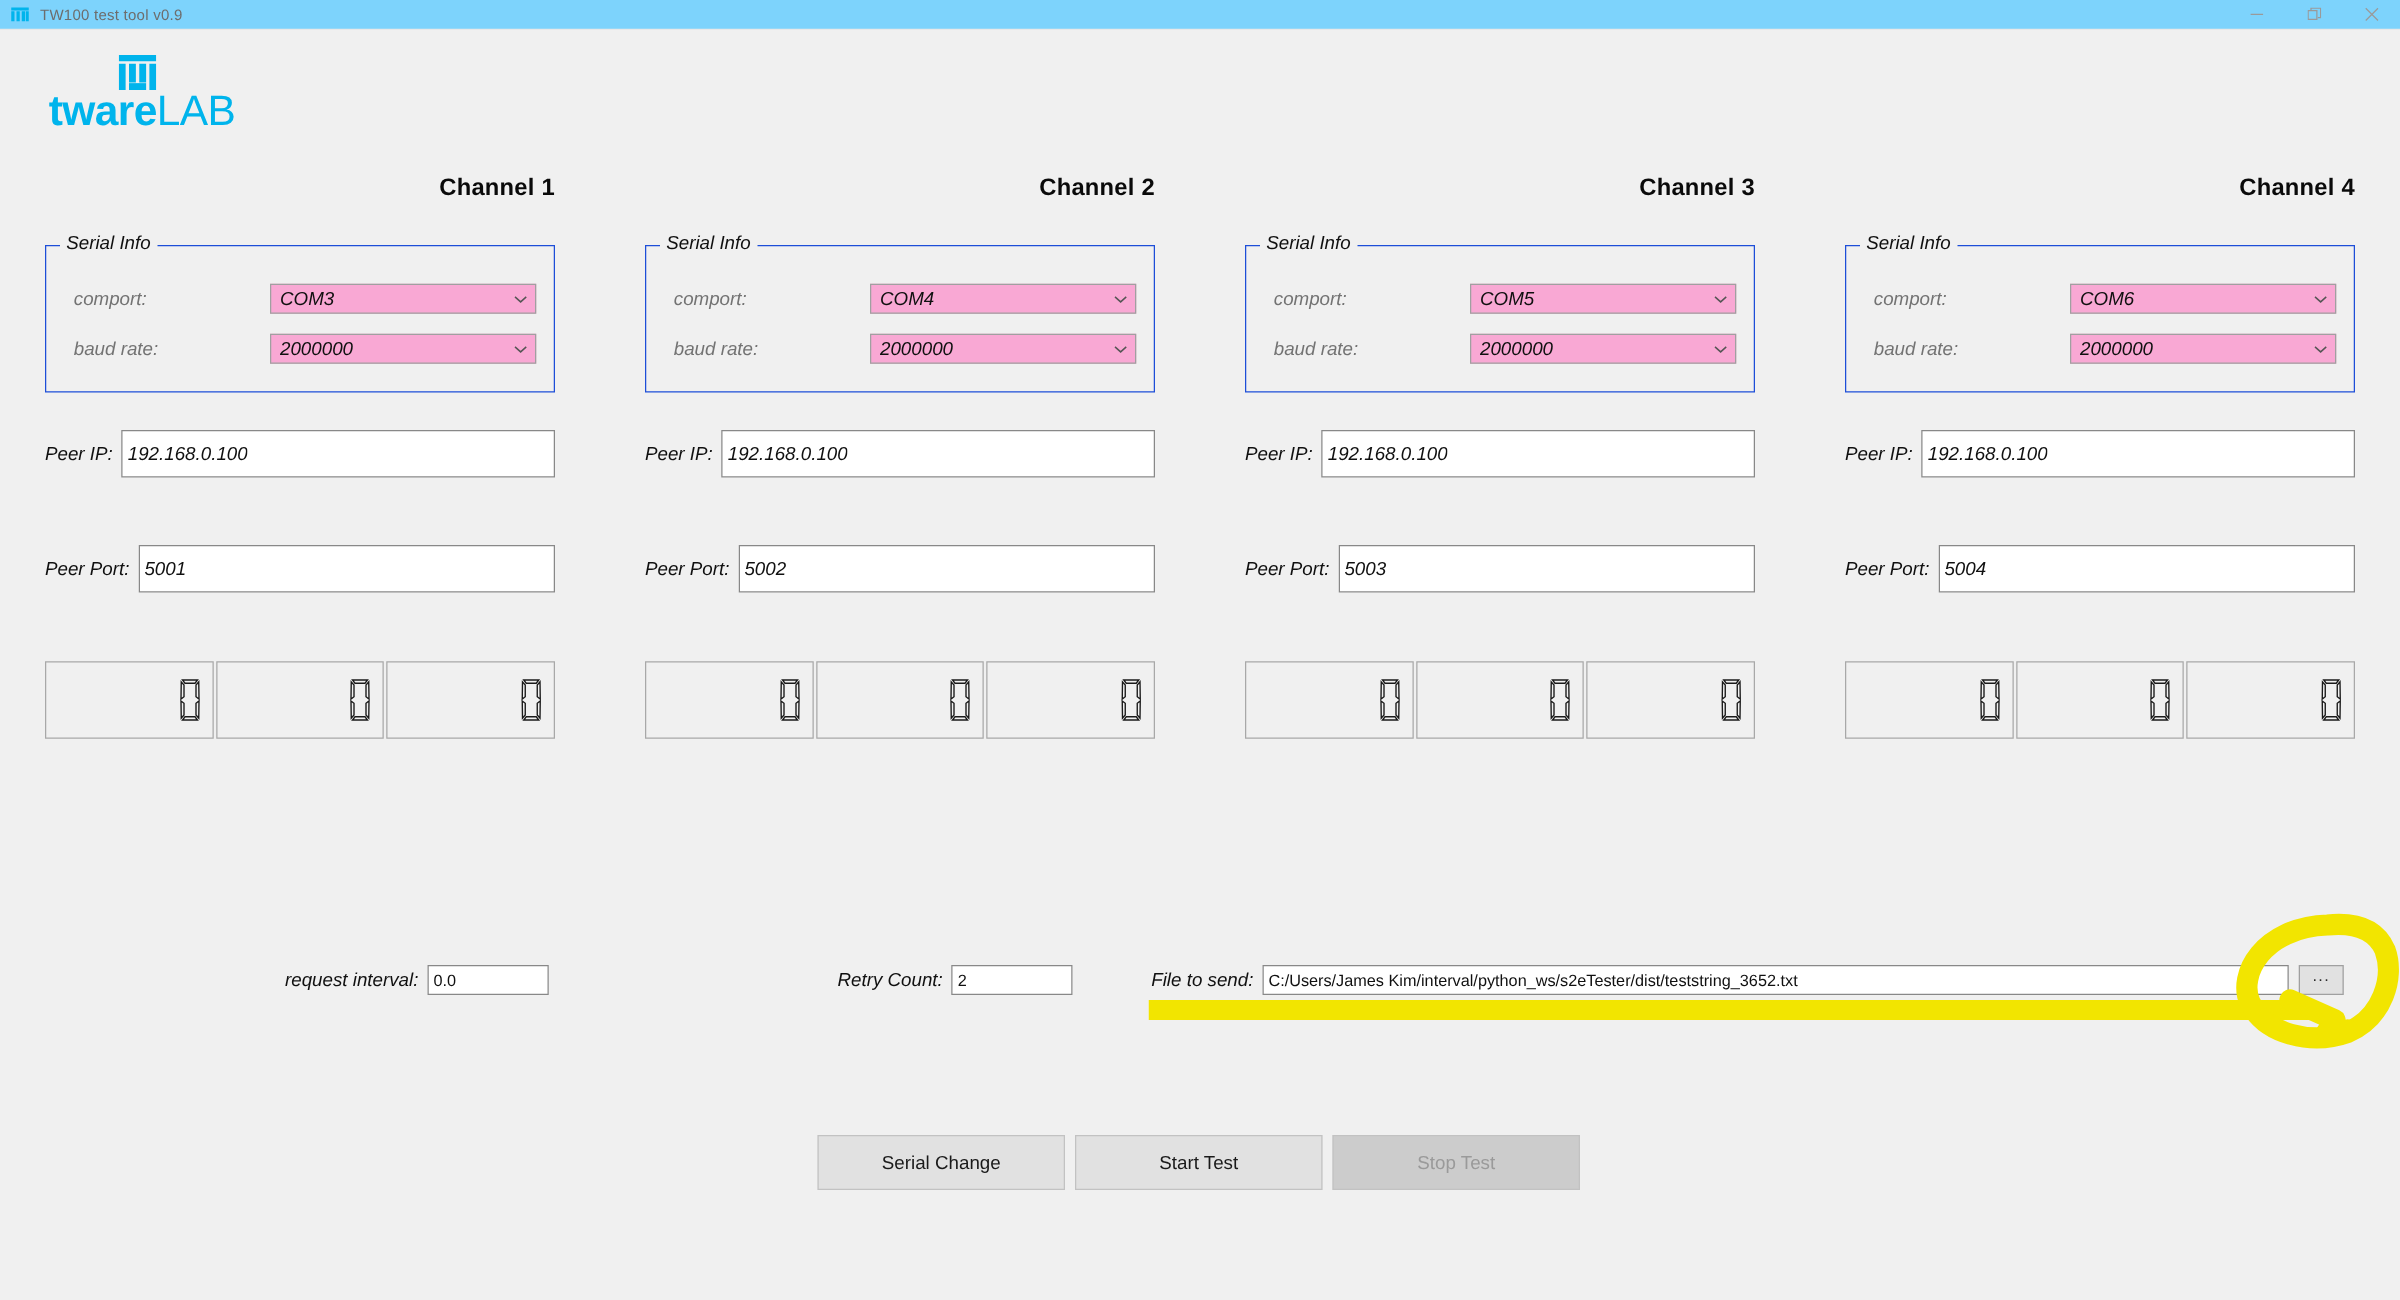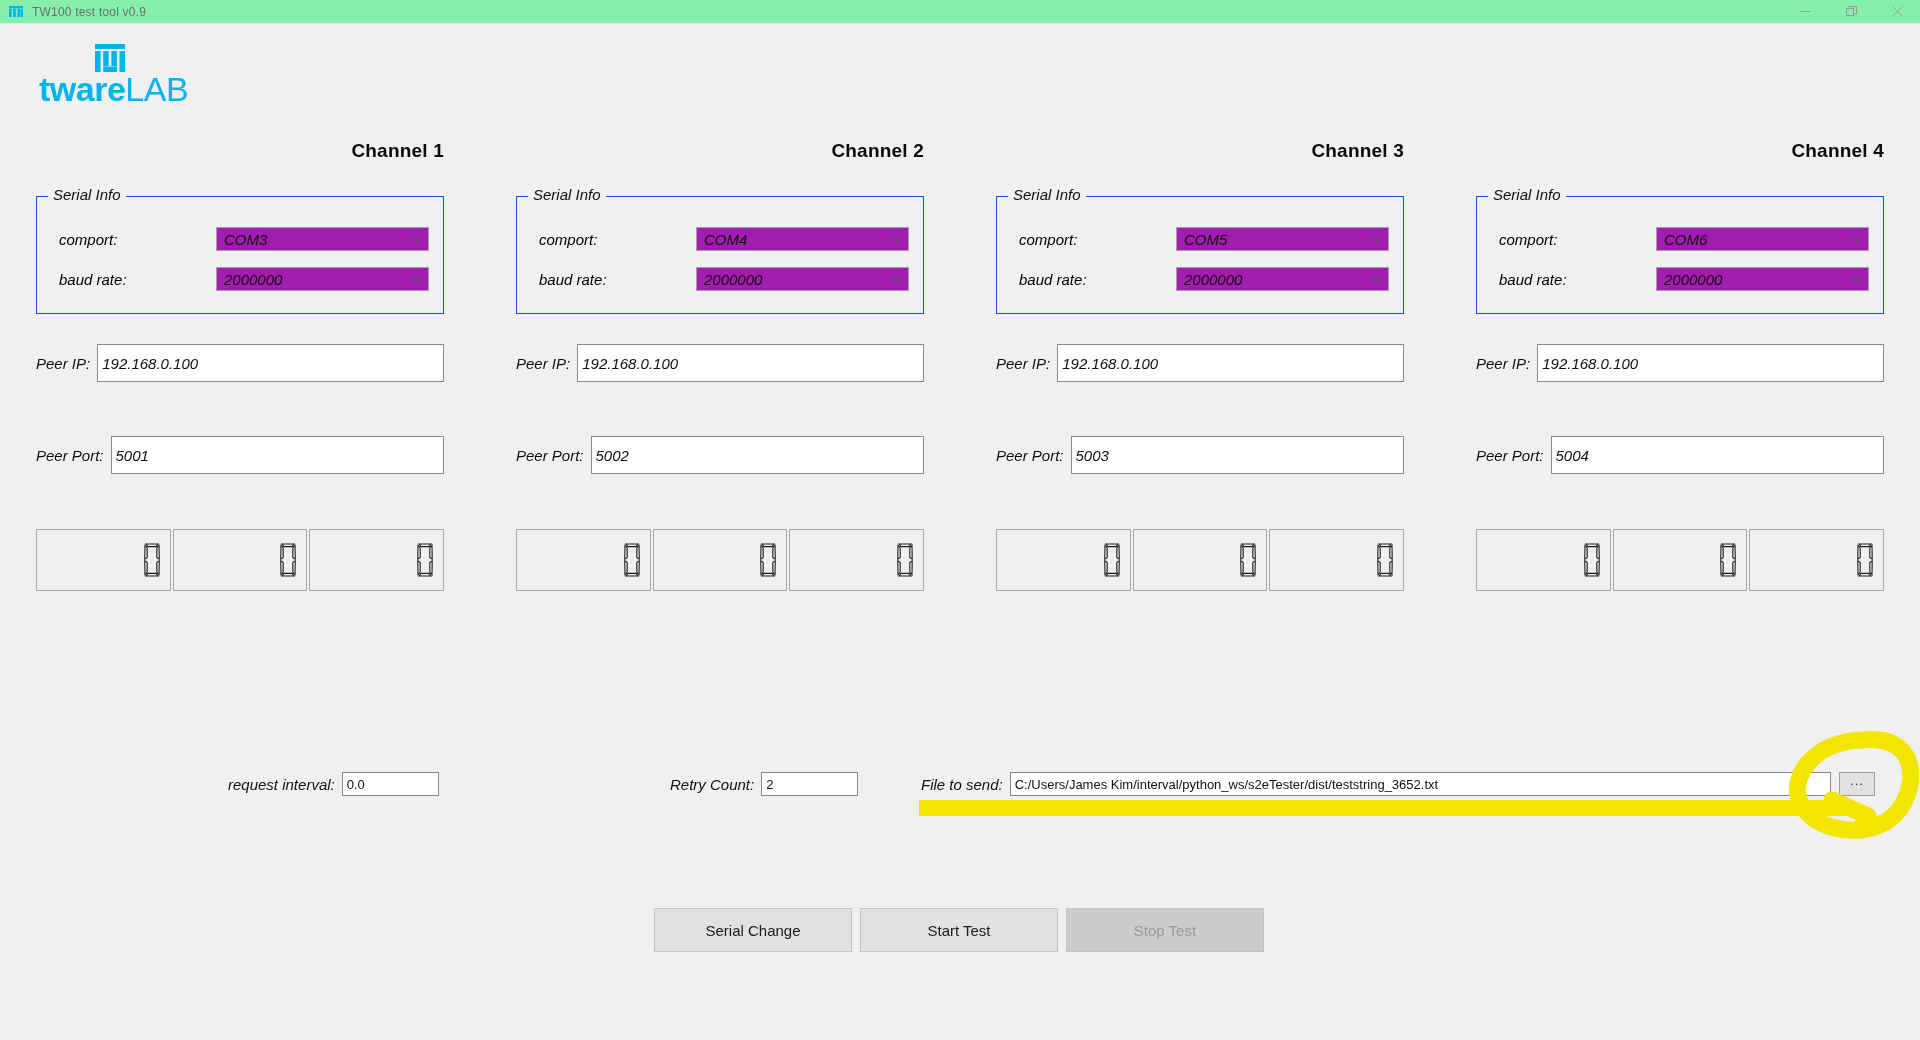--- a/index.html
+++ b/index.html
@@ -11,21 +11,21 @@
     height: 1040px;
     overflow: hidden;
     background: #f0f0f0;
     font-family: "Liberation Sans", sans-serif;
     -webkit-font-smoothing: antialiased;
   }
 
   
   .titlebar {
     height: 23px;
-    background: #86efac;
+    background: #7dd3fc;
     display: flex;
     align-items: center;
     position: relative;
     border-bottom: 1px solid #e8e8e8;
   }
   .titlebar-icon {
     width: 16px;
     height: 16px;
     margin-left: 8px;
     margin-right: 8px;
@@ -120,31 +120,31 @@
     display: flex;
     align-items: center;
     height: 28px;
     margin: 0 0 12px 0;
     padding: 0 14px 0 22px;
   }
   .form-row:last-child { margin-bottom: 0; }
   .form-row .lbl {
     font-style: italic;
     font-size: 15px;
-    color: #000000;
+    color: #737373;
     white-space: nowrap;
   }
 
   
   .combo {
     margin-left: auto;
     width: 213px;
     height: 24px;
     box-sizing: border-box;
-    background: #a21caf;
+    background: #f9a8d4;
     border: 1px solid #a0a0a0;
     display: flex;
     align-items: center;
     padding: 0 6px 0 7px;
     font-style: italic;
     font-size: 15px;
     color: #101010;
   }
   .combo .val { flex: 1 1 auto; white-space: nowrap; overflow: hidden; }
   .combo .chev { flex: 0 0 auto; display: block; }

